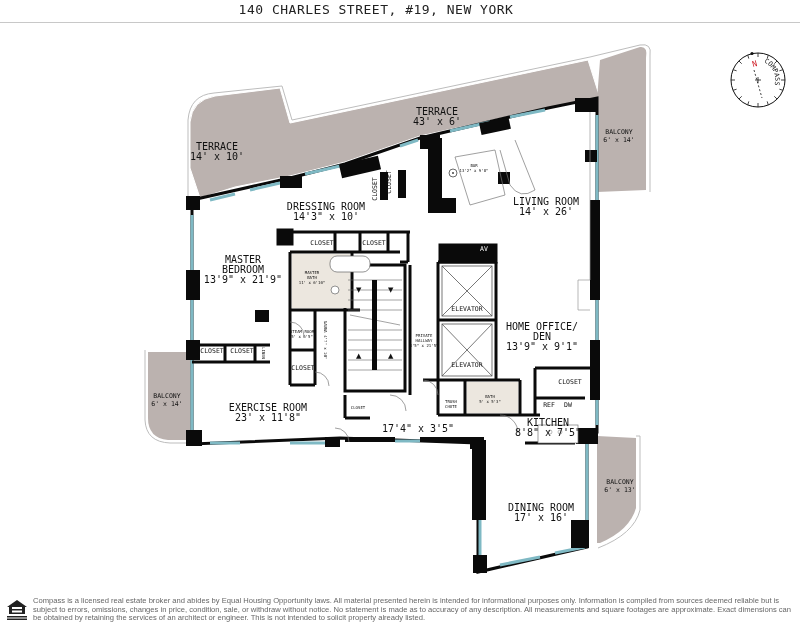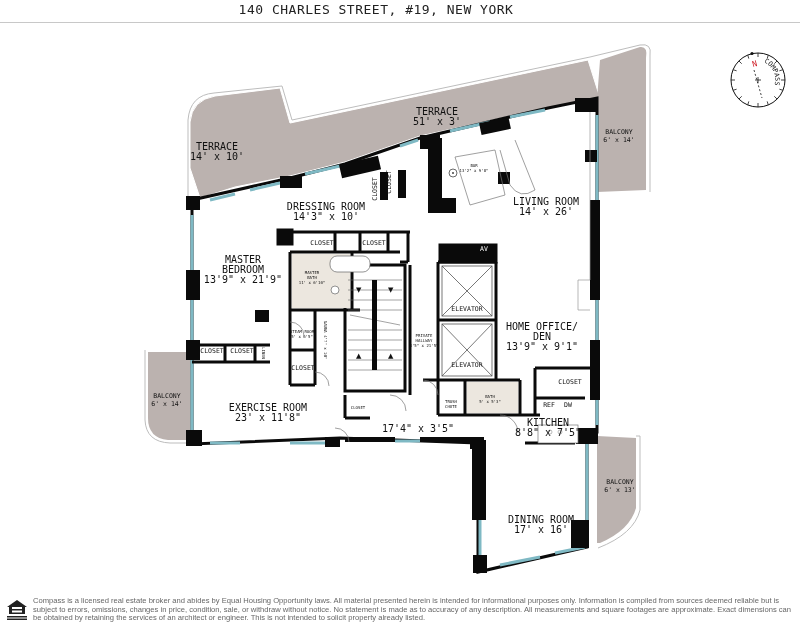--- a/index.html
+++ b/index.html
@@ -231,41 +231,41 @@
     <path d="M335,428 A14,14 0 0 1 349,442"></path>
     <path d="M390,395 A16,16 0 0 1 406,411"></path>
     <path d="M423,380 A15,15 0 0 1 438,395"></path>
     <path d="M500,415 A18,18 0 0 1 518,433"></path>
     <path d="M290,322 A14,14 0 0 1 304,336"></path>
     <path d="M315,372 A14,14 0 0 1 329,386"></path>
   </g>
 </svg>
 
 <div class="lbl" style="left:217px;top:152px;"><span>TERRACE</span><br><span>14' x 10'</span></div>
-<div class="lbl" style="left:437px;top:117px;"><span>TERRACE</span><br><span>51' x 3'</span></div>
+<div class="lbl" style="left:437px;top:117px;"><span>TERRACE</span><br><span>43' x 6'</span></div>
 <div class="lbl sm" style="left:619px;top:136px;"><span>BALCONY</span><br><span>6' x 14'</span></div>
 <div class="lbl sm" style="left:167px;top:400px;"><span>BALCONY</span><br><span>6' x 14'</span></div>
 <div class="lbl sm" style="left:620px;top:486px;"><span>BALCONY</span><br><span>6' x 13'</span></div>
 <div class="lbl" style="left:326px;top:212px;"><span>DRESSING ROOM</span><br><span>14'3" x 10'</span></div>
 <div class="lbl" style="left:546px;top:207px;"><span>LIVING ROOM</span><br><span>14' x 26'</span></div>
 <div class="lbl xs" style="left:474px;top:168px;"><span>BAR</span><br><span>13'2" x 9'8"</span></div>
 <div class="lbl" style="left:243px;top:270px;"><span>MASTER
 BEDROOM</span><br><span>13'9" x 21'9"</span></div>
 <div class="lbl xs" style="left:312px;top:277px;"><span>MASTER
 BATH</span><br><span>11' x 6'10"</span></div>
 <div class="lbl xs" style="left:302px;top:334px;"><span>STEAM ROOM</span><br><span>5' x 6'5"</span></div>
 <div class="lbl xs vert" style="left:325px;top:340px;"><span>SAUNA</span> <span>4'7" x 10'</span></div>
 <div class="lbl xs" style="left:424px;top:340px;"><span>PRIVATE
 HALLWAY</span><br><span>4'5" x 21'5"</span></div>
 <div class="lbl" style="left:542px;top:337px;"><span>HOME OFFICE/
 DEN</span><br><span>13'9" x 9'1"</span></div>
 <div class="lbl" style="left:268px;top:413px;"><span>EXERCISE ROOM</span><br><span>23' x 11'8"</span></div>
 <div class="lbl" style="left:418px;top:429px;"><span>17'4" x 3'5"</span></div>
 <div class="lbl" style="left:548px;top:428px;"><span>KITCHEN</span><br><span>8'8" x 7'5"</span></div>
-<div class="lbl" style="left:541px;top:513px;margin-top:12px;"><span>DINING ROOM</span><br><span>17' x 16'</span></div>
+<div class="lbl" style="left:541px;top:513px;"><span>DINING ROOM</span><br><span>17' x 16'</span></div>
 <div class="lbl xs" style="left:490px;top:399px;"><span>BATH</span><br><span>5' x 5'3"</span></div>
 
 <div class="lbl sm" style="left:322px;top:244px;">CLOSET</div>
 <div class="lbl sm" style="left:374px;top:244px;">CLOSET</div>
 <div class="lbl sm vertn" style="left:376px;top:189px;">CLOSET</div>
 <div class="lbl sm vertn" style="left:390px;top:182px;">CLOSET</div>
 <div class="lbl sm" style="left:212px;top:352px;">CLOSET</div>
 <div class="lbl sm" style="left:242px;top:352px;">CLOSET</div>
 <div class="lbl xs vert" style="left:263px;top:353px;">LINEN</div>
 <div class="lbl sm" style="left:303px;top:369px;">CLOSET</div>

